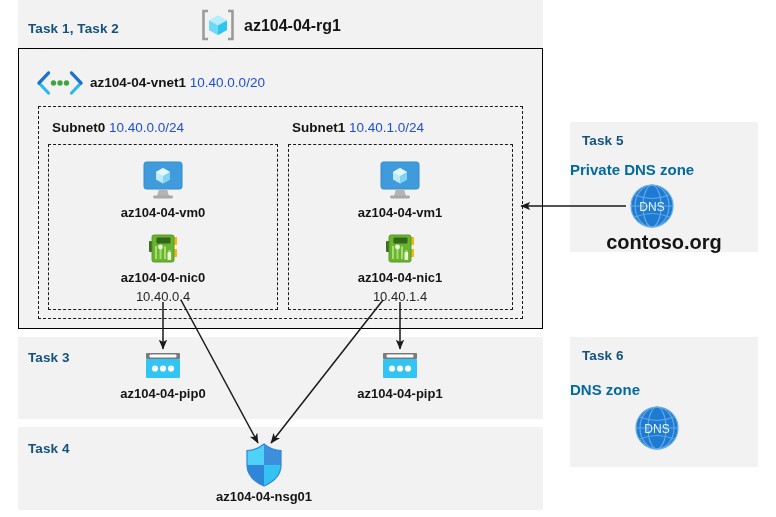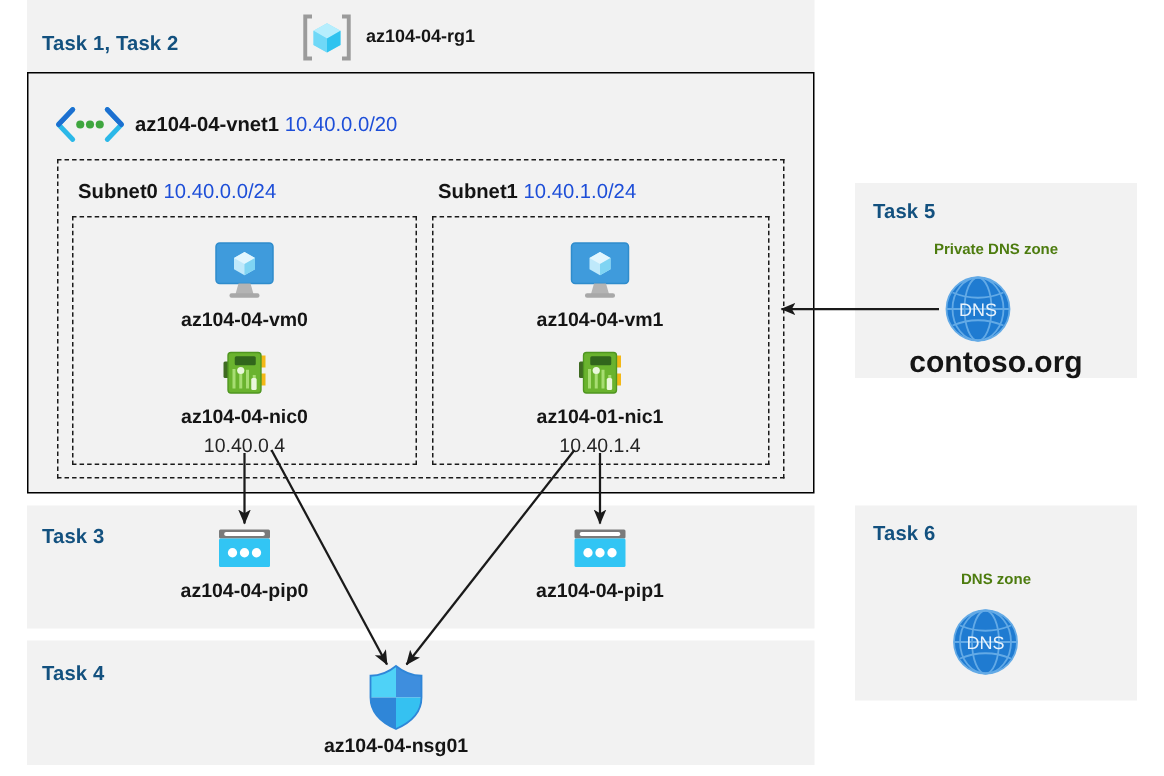--- a/index.html
+++ b/index.html
@@ -66,25 +66,25 @@
   .node-sub {
     position: absolute;
     font-size: 13px;
     font-weight: normal;
     color: #252525;
     white-space: nowrap;
     text-align: center;
   }
   .center-title {
     position: absolute;
-    font-size: 10px;
+    font-size: 15px;
     font-weight: bold;
-    color: #4d7c0f;
-    white-space: nowrap;
-    text-align: center;
+    color: #0369a1;
+    white-space: nowrap;
+    text-align: left;
   }
 
   .icon {
     position: absolute;
   }
 
   svg { display: block; overflow: visible; }
 
   #wires {
     position: absolute;
@@ -106,21 +106,21 @@
     <svg width="36" height="36" viewBox="0 0 36 36">
       <path d="M8 4 L3.5 4 L3.5 32 L8 32" fill="none" stroke="#9b9b9b" stroke-width="2.6"></path>
       <path d="M28 4 L32.5 4 L32.5 32 L28 32" fill="none" stroke="#9b9b9b" stroke-width="2.6"></path>
       <polygon points="18,8.5 27,13.5 27,23 18,28 9,23 9,13.5" fill="#8fe2fb"></polygon>
       <polygon points="18,8.5 27,13.5 18,18.6 9,13.5" fill="#b6eefd"></polygon>
       <polygon points="18,18.6 27,13.5 27,23 18,28" fill="#2fc3ef"></polygon>
       <polygon points="18,18.6 18,28 9,23 9,13.5" fill="#6fd8f7"></polygon>
     </svg>
   </div>
 
-  <div class="node-label" style="left:244px; top:17px; font-size:12px;">az104-04-rg1</div>
+  <div class="node-label" style="left:244px; top:17px; font-size:16px;">az104-04-rg1</div>
 
   <div class="solid-box" style="left:18px; top:48px; width:525px; height:281px;"></div>
 
   <div class="icon" style="left:36px; top:70px; width:48px; height:26px;">
     <svg width="48" height="26" viewBox="0 0 48 26">
       <path d="M12.5 3 L3 13 L12.5 23" fill="none" stroke="#2bb8e8" stroke-width="3.2" stroke-linecap="round" stroke-linejoin="round"></path>
       <path d="M35.5 3 L45 13 L35.5 23" fill="none" stroke="#2bb8e8" stroke-width="3.2" stroke-linecap="round" stroke-linejoin="round"></path>
       <path d="M12.5 3 L3 13" fill="none" stroke="#1d6fd0" stroke-width="3.2" stroke-linecap="round"></path>
       <path d="M35.5 3 L45 13" fill="none" stroke="#1d6fd0" stroke-width="3.2" stroke-linecap="round"></path>
       <circle cx="17.5" cy="13" r="2.7" fill="#3fa63f"></circle>
@@ -195,21 +195,21 @@
       <rect x="25" y="16" width="5" height="8" fill="#f3b816"></rect>
       <rect x="2" y="8" width="5" height="11" rx="1" fill="#3f6b22"></rect>
       <rect x="5" y="2" width="22" height="27" rx="2" fill="#6ab32e"></rect>
       <rect x="5" y="2" width="22" height="27" rx="2" fill="none" stroke="#4f9620" stroke-width="0.9"></rect>
       <rect x="9.5" y="4.5" width="14" height="6" rx="1" fill="#31661c"></rect>
       <path d="M9 13 L9 26 M13.5 16 L13.5 26 M18 13.5 L18 26 M22.5 17 L22.5 26" fill="none" stroke="#a7dd72" stroke-width="2"></path>
       <circle cx="13.5" cy="14" r="2.4" fill="#eaf7dc"></circle>
       <rect x="20.5" y="19" width="3.6" height="8" rx="1" fill="#eaf7dc"></rect>
     </svg>
   </div>
-  <div class="node-label" style="left:310px; top:270px; width:180px;">az104-01-nic1</div>
+  <div class="node-label" style="left:310px; top:270px; width:180px;">az104-04-nic1</div>
   <div class="node-sub" style="left:310px; top:289px; width:180px;">10.40.1.4</div>
 
   <div class="panel" style="left:18px; top:337px; width:525px; height:82px;"></div>
   <div class="task-label" style="left:28px; top:350px;">Task 3</div>
 
   <div class="icon" style="left:144px; top:352px; width:38px; height:30px;">
     <svg width="38" height="30" viewBox="0 0 38 30">
       <rect x="2" y="1" width="34" height="6" rx="1" fill="#7a7a7a"></rect>
       <rect x="5.5" y="2.6" width="27" height="2.8" rx="1.2" fill="#ffffff"></rect>
       <rect x="2" y="7" width="34" height="19" rx="1" fill="#32c5f4"></rect>

